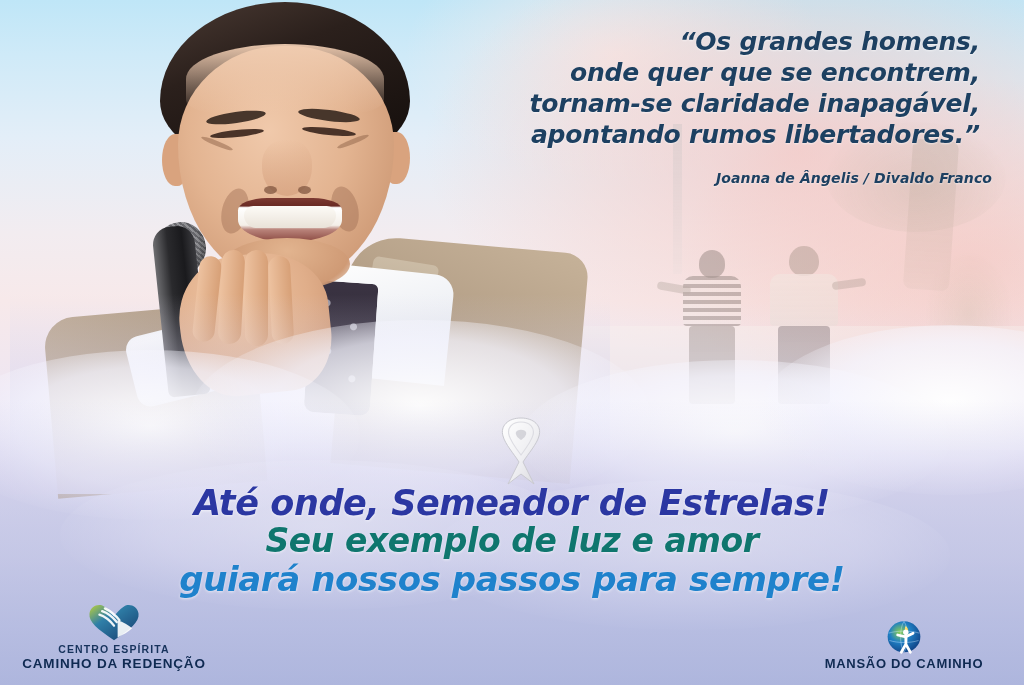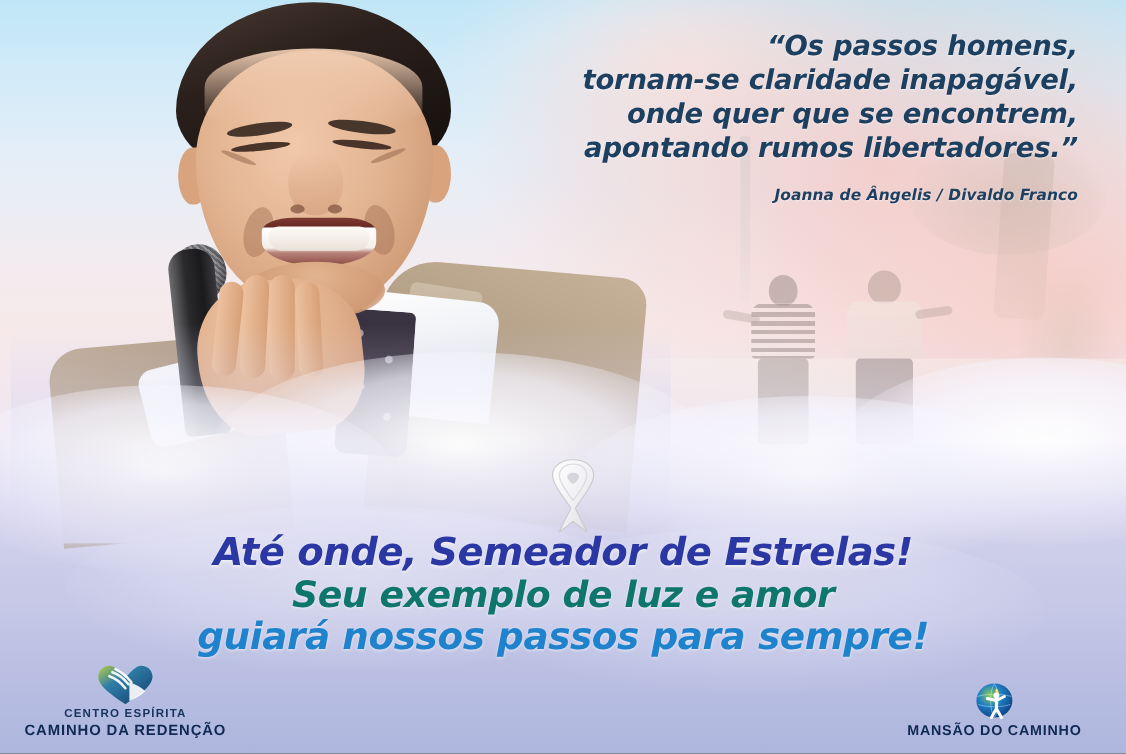--- a/index.html
+++ b/index.html
@@ -255,21 +255,21 @@
     text-align:right;
     color:#1d4061;
     font-family:"DejaVu Sans",sans-serif;
     font-style:italic;font-weight:bold;
     font-size:25px;line-height:31px;
     letter-spacing:-.2px;
     text-shadow:0 1px 2px rgba(255,255,255,.55);
   }
   .quote .ln{white-space:nowrap;}
   .attrib{
-    position:absolute;right:44px;top:170px;
+    position:absolute;right:32px;top:170px;
     color:#1d4061;
     font-family:"DejaVu Sans",sans-serif;
     font-style:italic;font-weight:bold;
     font-size:14px;letter-spacing:.1px;
     text-shadow:0 1px 2px rgba(255,255,255,.5);
   }
 
   
   .ribbon{position:absolute;left:486px;top:410px;width:70px;height:76px;}
 
@@ -372,23 +372,23 @@
     <div class="cloud c1"></div>
     <div class="cloud c2"></div>
     <div class="cloud c3"></div>
     <div class="cloud c4"></div>
     <div class="cloud c5"></div>
     <div class="cloud c6"></div>
   </div>
   <div class="haze"></div>
 
   <div class="quote">
-    <div class="ln">“Os passos homens,</div>
+    <div class="ln">“Os grandes homens,</div>
+    <div class="ln">onde quer que se encontrem,</div>
     <div class="ln">tornam-se claridade inapagável,</div>
-    <div class="ln">onde quer que se encontrem,</div>
     <div class="ln">apontando rumos libertadores.”</div>
   </div>
   <div class="attrib">Joanna de Ângelis / Divaldo Franco</div>
 
   <div class="ribbon">
     <svg viewBox="0 0 70 76" width="70" height="76" aria-hidden="true">
       <defs>
         <linearGradient id="rg" x1="0" y1="0" x2="1" y2="1">
           <stop offset="0%" stop-color="#ffffff"></stop>
           <stop offset="55%" stop-color="#f0f0f3"></stop>

